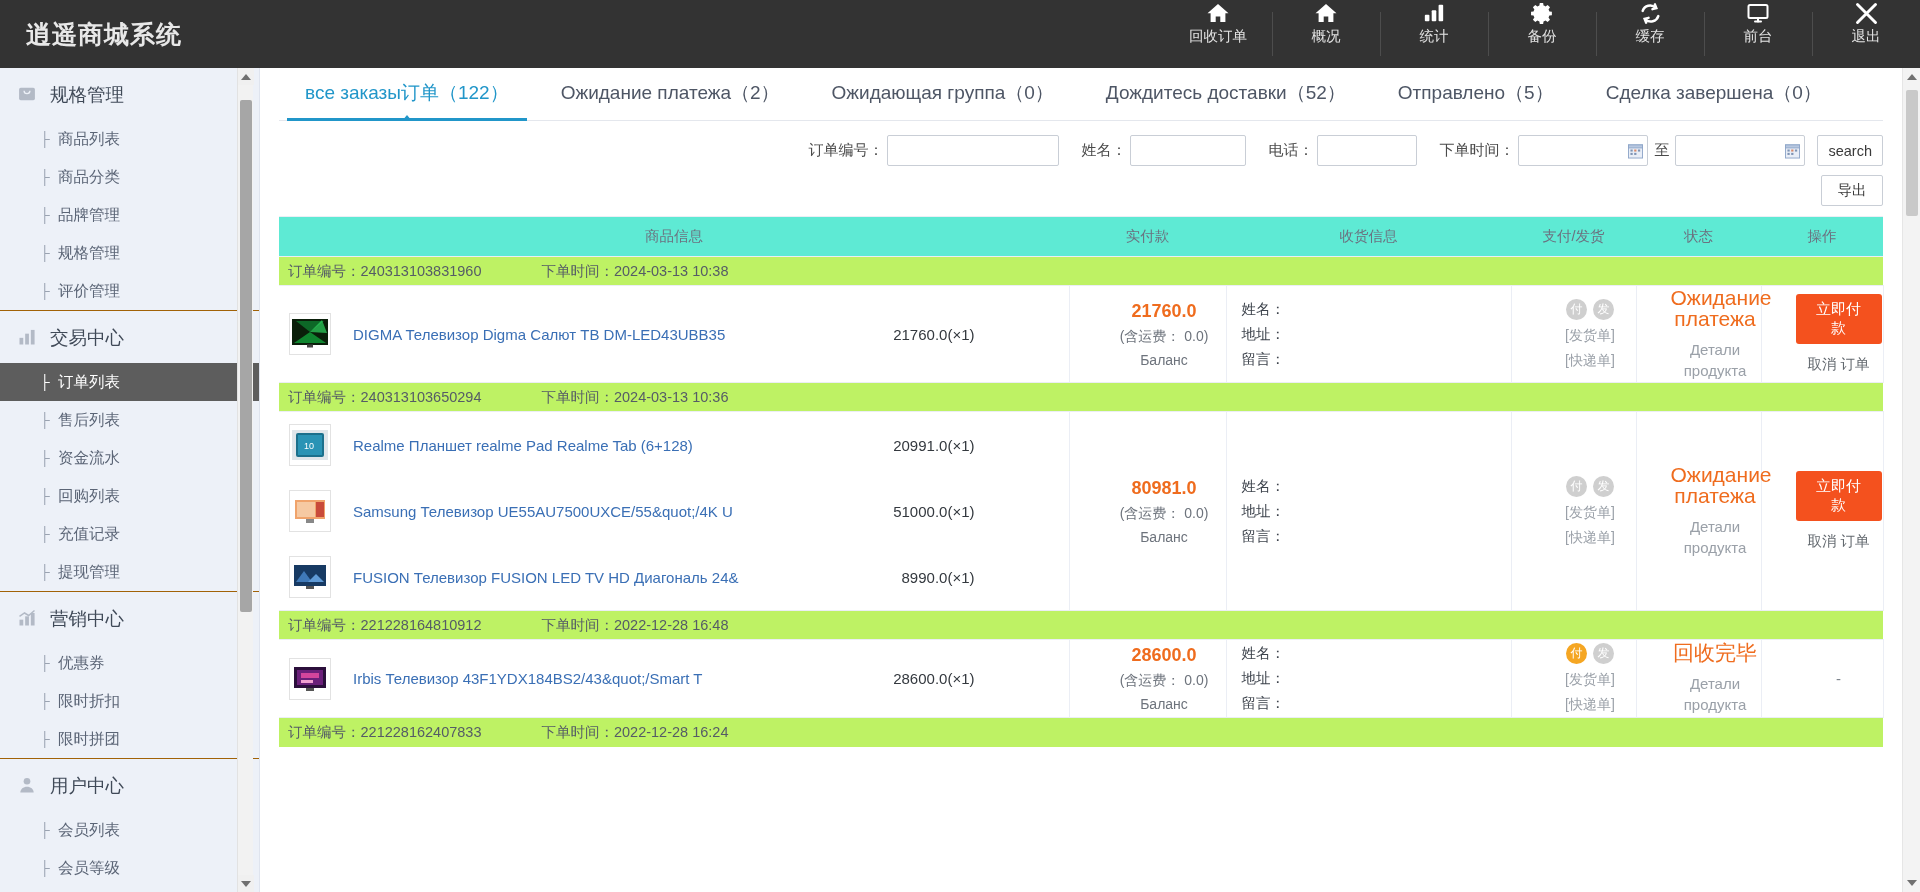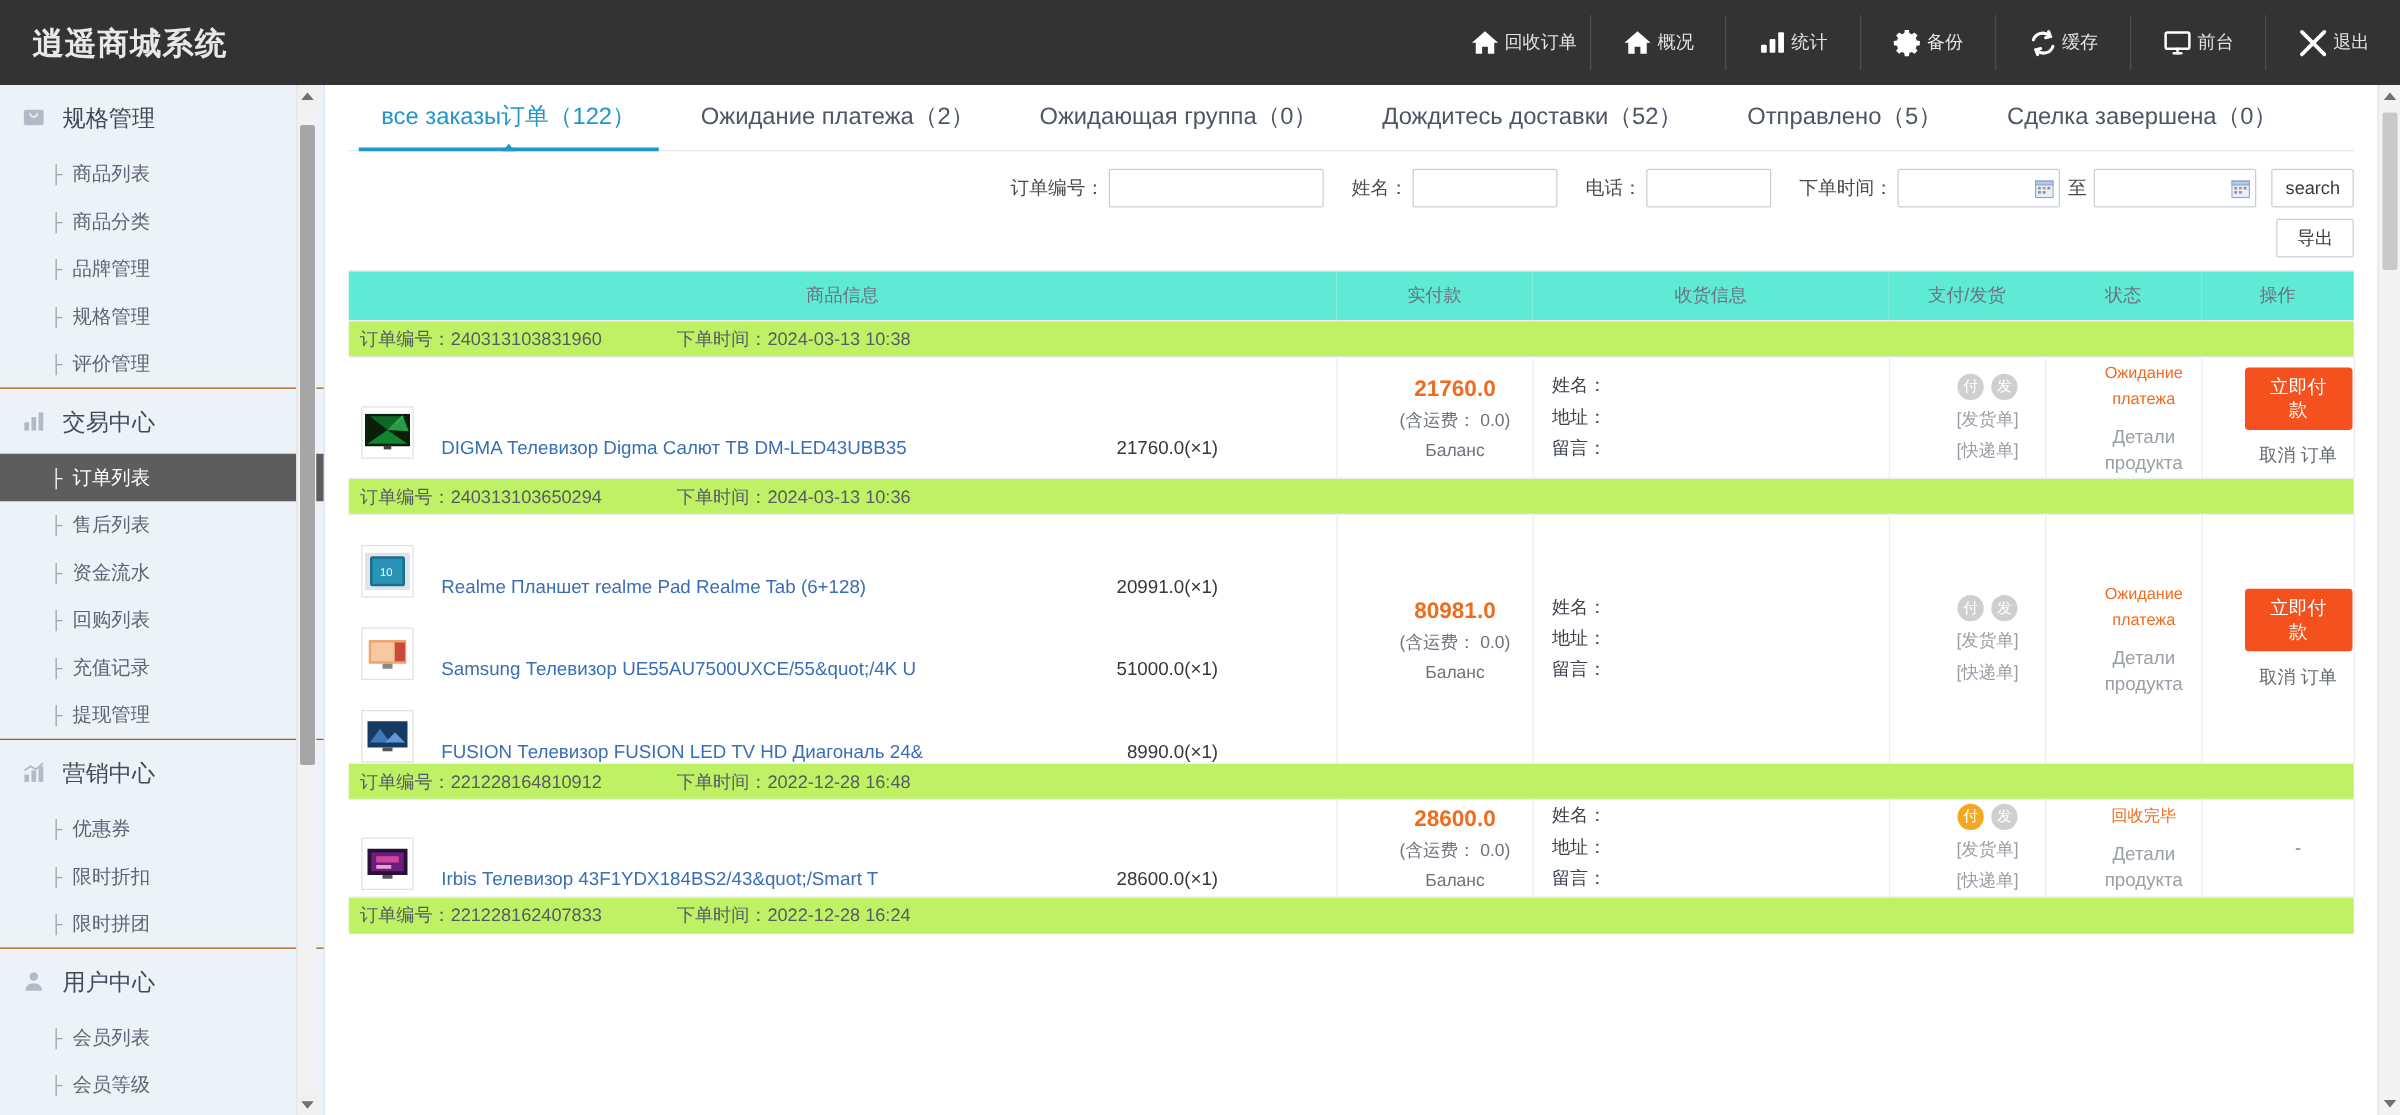--- a/index.html
+++ b/index.html
@@ -25,22 +25,22 @@
     font-weight: bold;
     letter-spacing: 1px;
     display: flex; align-items: center;
     padding-left: 26px;
     flex: 0 0 auto;
   }
   .topbar-spacer { flex: 1 1 auto; }
   .topnav { display: flex; align-items: stretch; height: 68px; }
   .topnav-item {
     width: 108px;
-    display: flex; flex-direction: row;
-    align-items: center; justify-content: center;
+    display: flex; flex-direction: column;
+    align-items: center; justify-content: flex-start;
     color: #e3e3e3;
     cursor: pointer;
     position: relative;
     gap: 3px;
   }
   .topnav-item + .topnav-item::before {
     content: "";
     position: absolute; left: 0; top: 12px; bottom: 12px;
     width: 1px; background: #4d4d4d;
   }
@@ -219,21 +219,21 @@
 
   .obody td {
     border: 1px solid #ebeef5;
     vertical-align: middle;
     background: #fff;
   }
   .obody td.goods { border-left: none; padding: 0; }
   .cell-center { text-align: center; padding-left: 34px; }
 
   .goods-line {
-    display: flex; align-items: flex-end;
+    display: flex; align-items: center;
     height: 66px;
     padding-left: 10px;
   }
   .thumb-box {
     width: 42px; height: 42px;
     border: 1px solid #e2e2e2;
     background: #fff;
     display: flex; align-items: center; justify-content: center;
     flex: 0 0 auto;
     overflow: hidden;
@@ -261,21 +261,21 @@
 
   .dots { display: flex; gap: 6px; justify-content: center; }
   .dot {
     width: 21px; height: 21px; border-radius: 50%;
     background: #cfcfcf; color: #fff;
     font-size: 12px; line-height: 21px; text-align: center;
   }
   .dot.on { background: #f5a623; }
   .ticket { font-size: 14px; color: #9aa0a8; margin-top: 7px; }
 
-  .status-main { font-size: 13px; color: #ef6c1e; line-height: 21px; }
+  .status-main { font-size: 21px; color: #ef6c1e; line-height: 21px; }
   .status-sub { font-size: 15px; color: #9aa0a8; line-height: 21px; margin-top: 10px; cursor: pointer; }
 
   .btn-pay {
     display: inline-block;
     background: #f4511e; color: #fff;
     font-size: 15px;
     padding: 6px 14px;
     border-radius: 3px;
     cursor: pointer;
     border: none;

